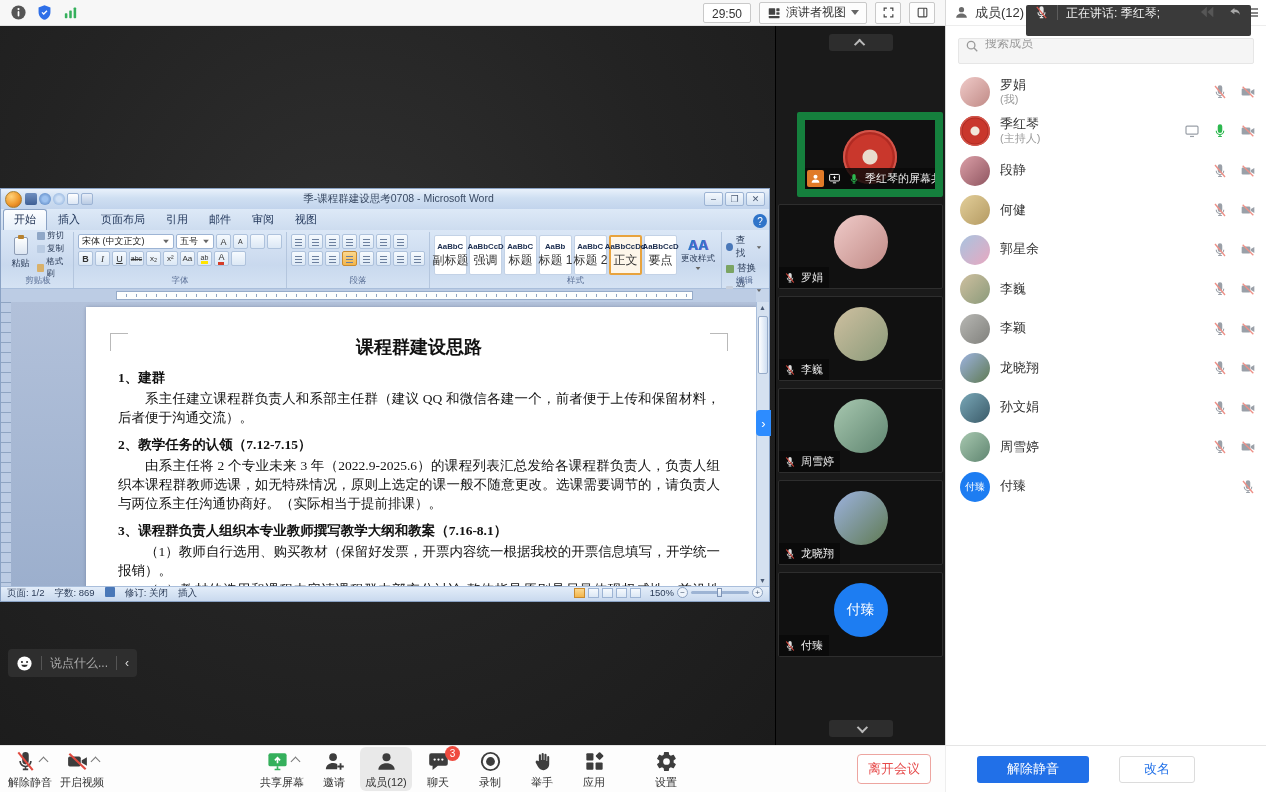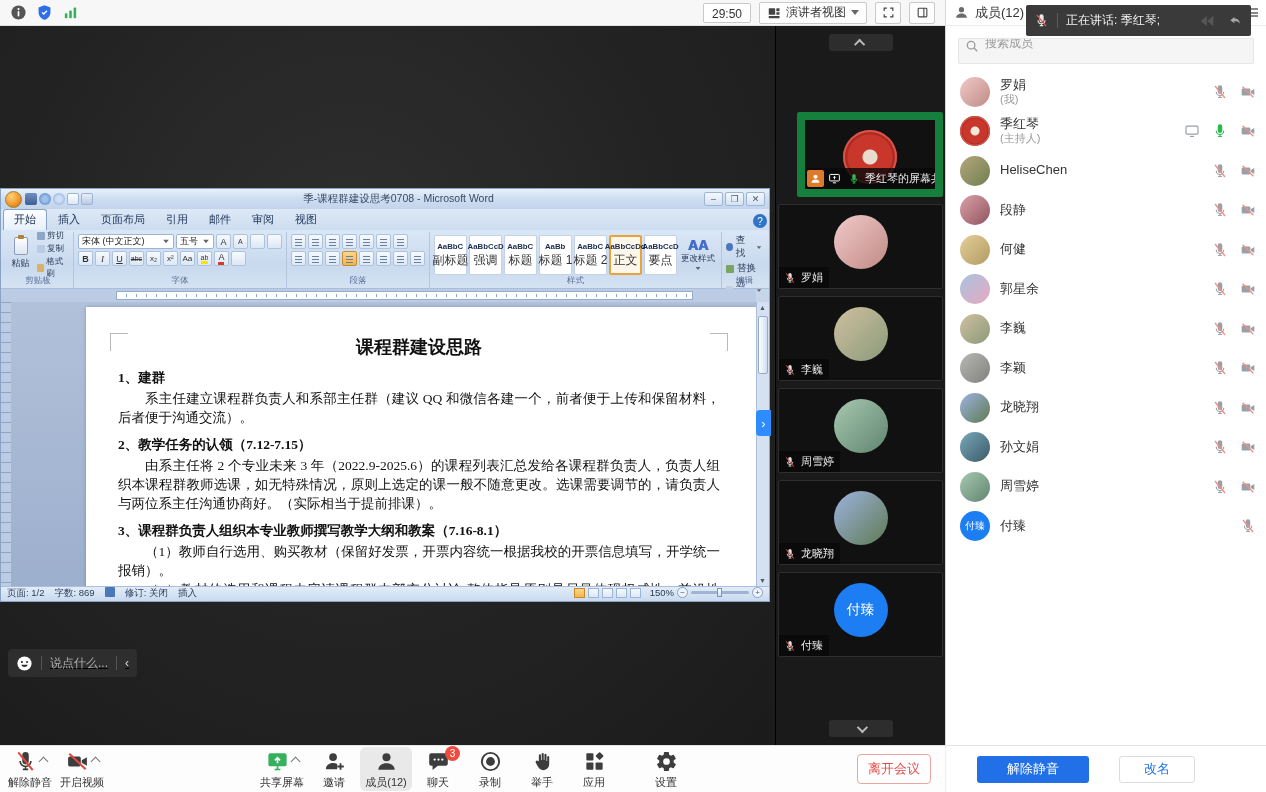--- a/index.html
+++ b/index.html
@@ -82,21 +82,21 @@
   .w-status{position:absolute;left:0;bottom:0;right:0;height:15px;background:linear-gradient(#e3edf9,#c9d9ee);border-top:1px solid #a9bedb;display:flex;align-items:flex-start;font-size:9.5px;color:#2b3c58;padding:0 6px;gap:10px;}
   .ws-right{margin-left:auto;display:flex;align-items:center;gap:3px;}
   .vb{width:11px;height:10px;border:1px solid #9db4d4;background:linear-gradient(#f6fafe,#dce8f5);}
   .vb.on{background:linear-gradient(#fbd88f,#f3b54a);border-color:#c98a2e;}
   .ztrack{width:58px;height:3px;background:#9db4d4;border-radius:2px;position:relative;}
   .zthumb{position:absolute;left:26px;top:-3px;width:5px;height:9px;background:linear-gradient(#fdfeff,#cfdff2);border:1px solid #7e94b6;}
   .zpm{width:11px;height:11px;border-radius:50%;border:1px solid #8aa0c0;background:#eef4fb;font-size:8px;display:flex;align-items:center;justify-content:center;color:#4a5a74;}
 
   
   .floater{position:absolute;left:756px;top:384px;width:15px;height:26px;background:#2d8cff;border-radius:4px 0 0 4px;color:#fff;font-size:13px;display:flex;align-items:center;justify-content:center;}
-  .chatbar{position:absolute;left:8px;top:623px;height:28px;background:#2e2e2e;border-radius:4px;display:flex;align-items:center;padding:0 8px;gap:8px;text-decoration:underline;}
+  .chatbar{position:absolute;left:8px;top:623px;height:28px;background:#2e2e2e;border-radius:4px;display:flex;align-items:center;padding:0 8px;gap:8px;}
   .cb-div{width:1px;height:14px;background:#555;}
   .cb-text{font-size:12px;color:#aaa;}
   .cb-arrow{color:#ddd;font-size:12px;}
 
   
   .strip{position:absolute;left:775px;top:26px;width:170px;height:719px;background:#1a1a1a;border-left:1px solid #000;}
   .strip-chev{position:absolute;left:50%;transform:translateX(-50%);width:64px;height:17px;background:#2d2d2d;border-radius:3px;display:flex;align-items:center;justify-content:center;}
   .strip-chev.top{top:8px;} .strip-chev.bottom{bottom:8px;}
   .chev{width:8px;height:8px;border-left:2px solid #bbb;border-top:2px solid #bbb;}
   .chev.up{transform:rotate(45deg) translateY(2px);} .chev.down{transform:rotate(225deg) translateY(2px);}
@@ -115,21 +115,21 @@
   .panel-header{height:26px;display:flex;align-items:center;gap:6px;padding:0 8px;border-bottom:1px solid #ededed;}
   .ph-title{font-size:13px;color:#333;}
   .ph-right{margin-left:auto;display:flex;align-items:center;gap:12px;}
   .dots{width:4px;height:4px;border-radius:50%;background:#666;box-shadow:-7px 0 0 #666,7px 0 0 #666;margin:0 7px;}
   .bars{width:13px;height:9px;border-top:2px solid #888;border-bottom:2px solid #888;position:relative;}
   .bars::after{content:"";position:absolute;left:0;right:0;top:1.5px;height:2px;background:#888;}
   .search-wrap{position:relative;margin:7px 12px 0;height:26px;}
   .search{width:100%;height:26px;background:#f5f5f5;border:1px solid #e6e6e6;border-radius:2px;font-size:12px;color:#333;padding:0 8px 16px 26px;outline:none;}
   .search::placeholder{color:#9a9a9a;}
   .search-ic{position:absolute;left:7px;top:6px;}
-  .toast{position:absolute;left:80px;top:5px;height:31px;width:225px;background:#3a3a3a;border-radius:2px;display:flex;align-items:center;gap:8px;padding:0 8px;z-index:5;}
+  .toast{position:absolute;left:80px;top:5px;height:31px;width:225px;background:#3a3a3a;border-radius:2px;display:flex;align-items:flex-start;gap:8px;padding:0 8px;z-index:5;}
   .toast-div{width:1px;height:15px;background:#5c5c5c;}
   .toast-text{font-size:12px;color:#f2f2f2;white-space:nowrap;}
   .toast-icons{margin-left:auto;display:flex;align-items:center;gap:2px;}
   #member-list{position:absolute;left:0;right:0;top:72px;bottom:0;overflow:hidden;}
   .member-row{height:39.5px;display:flex;align-items:center;padding:0 10px 0 14px;gap:10px;}
   .avatar{width:30px;height:30px;border-radius:50%;flex:none;}
   .avatar.stamp{background:radial-gradient(circle at 50% 50%,#f2e7da 0 4px,#c9372c 5px 12px,#b02a22 13px);box-shadow:inset 0 0 0 1.5px #d4554a;}
   .avatar.initial{background:#1d7df2;color:#fff;font-size:10px;display:flex;align-items:center;justify-content:center;}
   .m-names{display:flex;flex-direction:column;line-height:1.15;}
   .m-name{font-size:13px;color:#333;}
@@ -641,44 +641,20 @@
       <span class="mi">
               <svg viewBox="0 0 24 24">
                 <rect fill="#9aa0a8" x="2.5" y="6.8" width="13" height="10.4" rx="1.8"></rect>
                 <path fill="#9aa0a8" d="M16.3 10.5l5.2-2.9v8.8l-5.2-2.9z"></path>
                 <line x1="4" y1="4.2" x2="20" y2="19.8" stroke="#ee8f86" stroke-width="2"></line>
               </svg>
             </span>
     </span>
   </div>
         <div class="member-row">
-    <span class="avatar" style="background: linear-gradient(135deg, rgb(181, 167, 125), rgb(111, 127, 78));"></span>
-    <span class="m-names">
-      <span class="m-name">HeliseChen</span>
-
-    </span>
-    <span class="m-icons">
-
-      <span class="mi mic">
-              <svg viewBox="0 0 24 24">
-                <path class="mic-fill" fill="#9aa0a8" d="M12 15a3.4 3.4 0 0 0 3.4-3.4V5.4a3.4 3.4 0 1 0-6.8 0v6.2A3.4 3.4 0 0 0 12 15z"></path>
-                <path class="mic-stroke" fill="none" stroke="#9aa0a8" stroke-width="1.7" d="M6.4 11.6a5.6 5.6 0 0 0 11.2 0M12 17.2v3M9.2 20.2h5.6"></path>
-                <line class="slash" x1="4.5" y1="3" x2="19.5" y2="21" stroke="#ee8f86" stroke-width="2"></line>
-              </svg>
-            </span>
-      <span class="mi">
-              <svg viewBox="0 0 24 24">
-                <rect fill="#9aa0a8" x="2.5" y="6.8" width="13" height="10.4" rx="1.8"></rect>
-                <path fill="#9aa0a8" d="M16.3 10.5l5.2-2.9v8.8l-5.2-2.9z"></path>
-                <line x1="4" y1="4.2" x2="20" y2="19.8" stroke="#ee8f86" stroke-width="2"></line>
-              </svg>
-            </span>
-    </span>
-  </div>
-        <div class="member-row">
     <span class="avatar" style="background: linear-gradient(135deg, rgb(220, 160, 168), rgb(143, 85, 96));"></span>
     <span class="m-names">
       <span class="m-name">段静</span>
 
     </span>
     <span class="m-icons">
 
       <span class="mi mic">
               <svg viewBox="0 0 24 24">
                 <path class="mic-fill" fill="#9aa0a8" d="M12 15a3.4 3.4 0 0 0 3.4-3.4V5.4a3.4 3.4 0 1 0-6.8 0v6.2A3.4 3.4 0 0 0 12 15z"></path>

